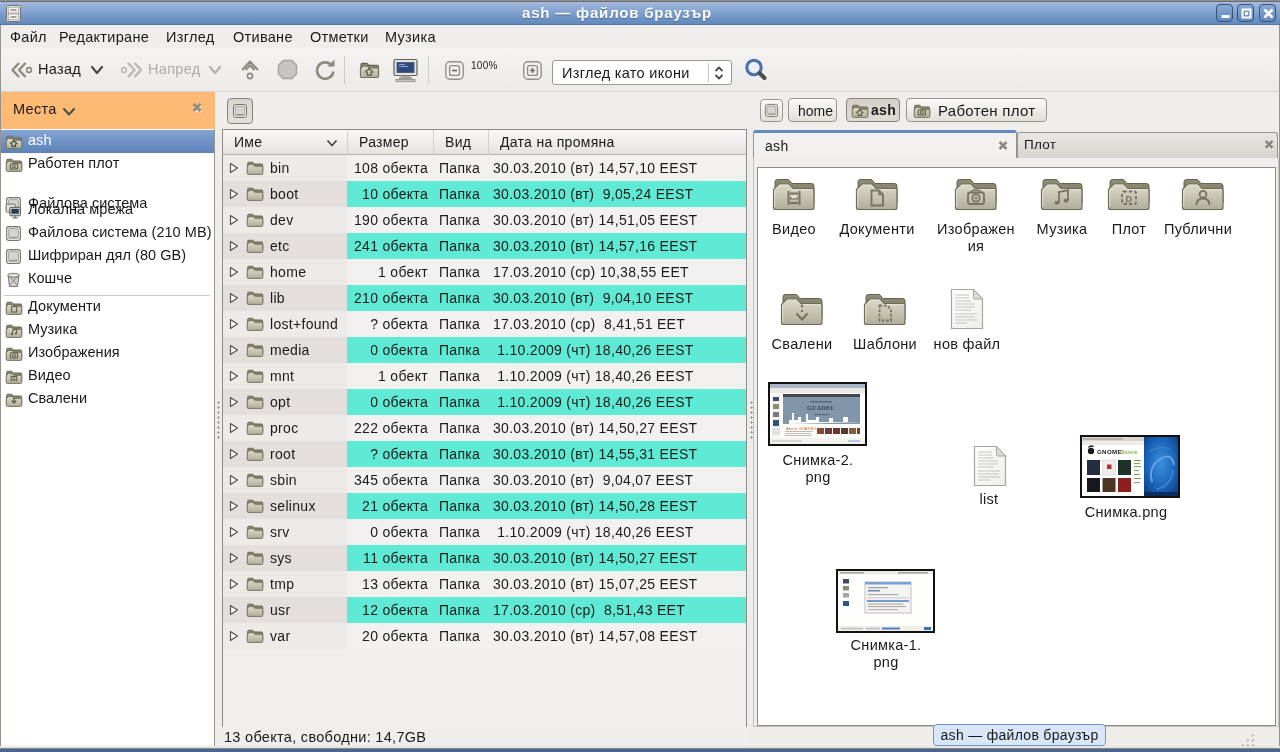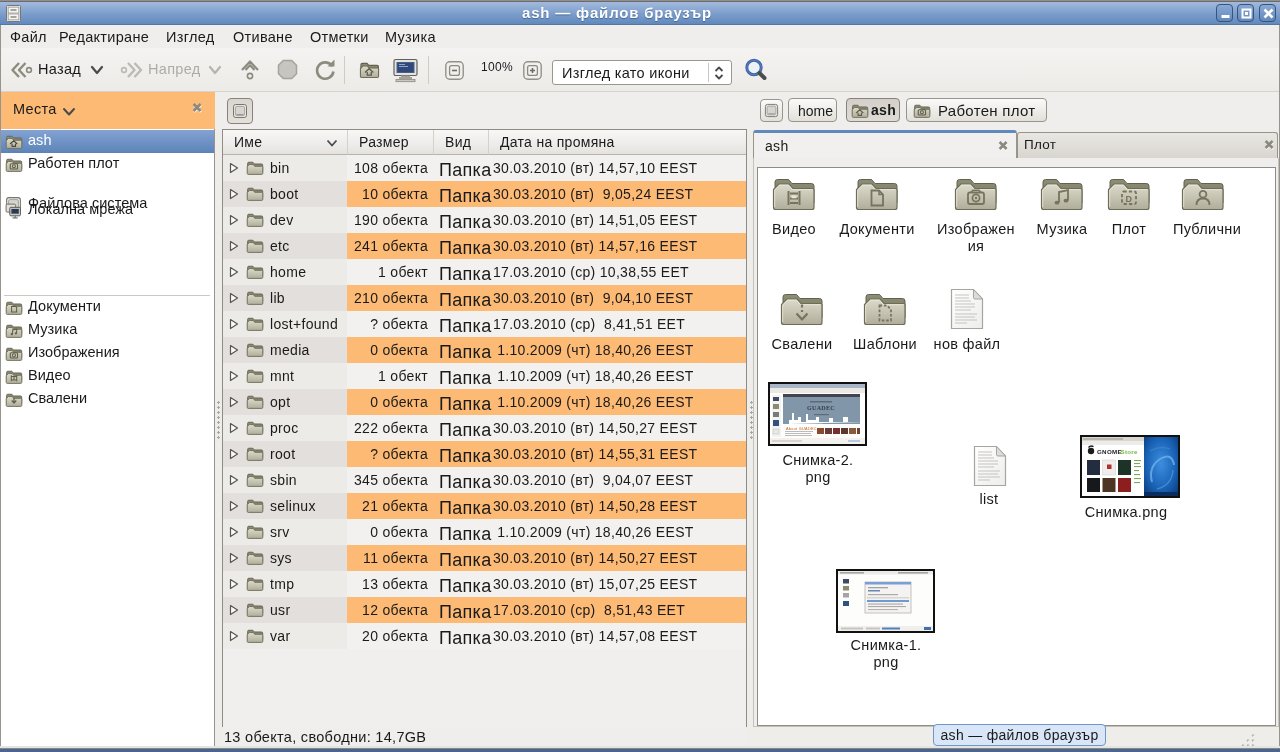--- a/index.html
+++ b/index.html
@@ -24,27 +24,27 @@
 #sidebar{left:1px;top:129px;width:214px;height:617px;background:#fff;border-right:1px solid #989590}
 .srow{left:0;width:213px;height:23px;font-size:14.5px}
 .srow .lbl{position:absolute;left:27px;top:2px;white-space:nowrap;letter-spacing:0.05px}
 .sico{position:absolute;left:4px;top:3px}
 #selrow{background:linear-gradient(#83a3d2,#5c83b8);color:#fff}
 
 #listpane{left:222px;top:129px;width:525px;height:690px;background:#f1efed;border:1px solid #8f8c86}
 .hcell{top:0;height:25px;background:linear-gradient(#f8f7f6,#eeecea 60%,#e5e2de);border-right:1px solid #d4d1cb;border-bottom:1px solid #b7b4ae;font-size:13.5px}
 .hcell span{position:absolute;left:11px;top:4px;font-size:14px}
 .lrow{left:0;width:523px;height:26px}
-.rA{background:#f2f1ef}.rB{background:#fdba74}
+.rA{background:#f2f1ef}.rB{background:#5eead4}
 .rA .c1{background:#edebe8}.rB .c1{background:#e2dfdc}
 .c1{position:absolute;left:0;top:0;width:124px;height:26px}
 .f16{position:absolute;left:23px;top:4px}
 .nm{position:absolute;left:47px;top:5px;font-size:14px;white-space:nowrap}
 .sz{position:absolute;left:125px;top:5px;width:80px;text-align:right;font-size:14px;white-space:nowrap}
-.tp{position:absolute;left:216px;top:5px;font-size:18px;white-space:nowrap}
+.tp{position:absolute;left:216px;top:5px;font-size:14px;white-space:nowrap}
 .dt{position:absolute;left:270px;top:5px;font-size:14px;white-space:nowrap}
 #liststatus{left:222px;top:727px;width:525px;height:19px;background:#f0eeec;font-size:14.5px}
 
 #tabash{left:753px;top:130px;width:264px;height:28px;background:#f1f0ee;border:1px solid #989489;border-bottom:none;border-top:3px solid #6189be;border-radius:3px 3px 0 0;font-size:14px}
 #tabplot{left:1017px;top:132px;width:261px;height:26px;background:linear-gradient(#e9e7e3,#d8d5cf);border:1px solid #989489;border-bottom:none;border-radius:3px 3px 0 0;font-size:13.5px}
 #iconview{left:757px;top:167px;width:519px;height:559px;background:#fff;border:1px solid #8f8c86}
 #nbframe{left:753px;top:158px;width:526px;height:569px;border:1px solid #c5c2bc;border-top:none;background:#f0eeec}
 .ilabel{position:absolute;text-align:center;font-size:14.5px;line-height:17px;white-space:pre-line}
 
 #tooltip{left:933px;top:724px;width:173px;height:22px;background:#d9e6f8;border:1px solid #7095c8;border-radius:4px;font-size:14px;text-align:center;line-height:20px}
@@ -174,21 +174,21 @@
       <path d="M7,6.5 l6,0 M7,8.5 l9,0" stroke="#8ea6cc" stroke-width="1.2"></path>
       <path d="M9,18 h9 M7,20 h13" stroke="#8a8880" stroke-width="1.6"></path>
       <rect x="4" y="21.5" width="19" height="2.2" fill="#c9c7c1" stroke="#8a8880" stroke-width="0.8"></rect>
     </svg>
 <div class="abs tsep" style="left:428px"></div>
 <svg class="abs" style="left:445px;top:13px" width="19" height="19">
       <rect x="0.8" y="0.8" width="17.4" height="17.4" rx="4" fill="#f1f0ed" stroke="#94918a" stroke-width="1.4"></rect>
       <rect x="4.6" y="4.6" width="9.8" height="9.8" rx="2" fill="none" stroke="#8d8a82" stroke-width="1.3"></rect>
       <path d="M7,9.5 h5" stroke="#6e6c64" stroke-width="1.6"></path>
     </svg>
-<span class="abs" style="left:481px;top:12px;font-size:12px">100%</span>
+<span class="abs" style="left:471px;top:12px;font-size:10px">100%</span>
 <svg class="abs" style="left:523px;top:13px" width="19" height="19">
       <rect x="0.8" y="0.8" width="17.4" height="17.4" rx="4" fill="#f1f0ed" stroke="#94918a" stroke-width="1.4"></rect>
       <rect x="4.6" y="4.6" width="9.8" height="9.8" rx="2" fill="none" stroke="#8d8a82" stroke-width="1.3"></rect>
       <path d="M7,9.5 h5 M9.5,7 v5" stroke="#6e6c64" stroke-width="1.6"></path>
     </svg>
 <div class="abs" style="left:552px;top:12px;width:180px;height:25px;background:#fff;border:1px solid #9a978e;border-radius:3px">
 <span class="abs" style="left:9px;top:4px;font-size:14.5px">Изглед като икони</span>
 <div class="abs" style="left:155px;top:2px;width:1px;height:19px;background:#c8c5bf"></div>
 <svg class="abs" style="left:160px;top:4px" width="12" height="16">
         <path d="M2.5,6 L6,2.5 L9.5,6" fill="none" stroke="#4a4a4a" stroke-width="1.8" stroke-linejoin="round"></path>
@@ -261,20 +261,38 @@
       <svg class="sico" width="17" height="17">
         <use href="#drive16"></use>
       </svg>
       <span class="lbl">Файлова система</span>
     </div>
 <div class="abs srow" style="top:70px">
       <svg class="sico" width="17" height="17">
         <use href="#net16"></use>
       </svg>
       <span class="lbl">Локална мрежа</span>
+    </div>
+<div class="abs srow" style="top:93px">
+      <svg class="sico" width="17" height="17">
+        <use href="#drive16"></use>
+      </svg>
+      <span class="lbl">Файлова система (210 MB)</span>
+    </div>
+<div class="abs srow" style="top:116px">
+      <svg class="sico" width="17" height="17">
+        <use href="#drive16"></use>
+      </svg>
+      <span class="lbl">Шифриран дял (80 GB)</span>
+    </div>
+<div class="abs srow" style="top:139px">
+      <svg class="sico" width="17" height="17">
+        <use href="#trash16"></use>
+      </svg>
+      <span class="lbl">Кошче</span>
     </div>
 <div class="abs" style="left:3px;top:166px;width:206px;height:1px;background:#ccc9c3"></div>
 <div class="abs srow" style="top:167px">
       <svg class="sico" width="18" height="17" viewBox="0 0 17.8 16">
         <use href="#fold16"></use>
         <path d="M6.5,7 h4 l1,1 v4.5 h-5 z" fill="none" stroke="#5e5e4c" stroke-width="1"></path>
       </svg>
       <span class="lbl">Документи</span>
     </div>
 <div class="abs srow" style="top:190px">
@@ -629,21 +647,21 @@
       <use href="#bigfolder"></use>
       <rect x="15" y="19.5" width="14" height="12.5" rx="1.5" fill="none" stroke="#76745f" stroke-width="1.8" stroke-dasharray="3.2,2.2"></rect>
       <text x="22" y="29.5" font-size="9" font-family="Liberation Sans" fill="#76745f" text-anchor="middle" font-weight="bold">D</text>
     </svg>
 <div class="abs ilabel" style="left:326px;top:53px;width:90px">Плот</div>
 <svg class="abs" style="left:423px;top:4px" width="44" height="40" viewBox="0 0 44 40">
       <use href="#bigfolder"></use>
       <circle cx="22" cy="22.2" r="3.4" fill="none" stroke="#76745f" stroke-width="1.8"></circle>
       <path d="M15.5,33 q0,-6.5 6.5,-6.5 q6.5,0 6.5,6.5" fill="none" stroke="#76745f" stroke-width="1.8"></path>
     </svg>
-<div class="abs ilabel" style="left:404px;top:53px;width:90px">Публични</div>
+<div class="abs ilabel" style="left:395px;top:53px;width:90px">Публични</div>
 <svg class="abs" style="left:22px;top:119px" width="44" height="40" viewBox="0 0 44 40">
       <use href="#bigfolder"></use>
       <path d="M22,17.5 v3 M22,23 v2" stroke="#76745f" stroke-width="2.2"></path>
       <path d="M16.5,26.5 l5.5,6 l5.5,-6" fill="none" stroke="#76745f" stroke-width="2.2" stroke-linejoin="round"></path>
     </svg>
 <div class="abs ilabel" style="left:-1px;top:168px;width:90px">Свалени</div>
 <svg class="abs" style="left:105px;top:119px" width="44" height="40" viewBox="0 0 44 40">
       <use href="#bigfolder"></use>
       <path d="M16.5,18.5 h7.5 l4,4 V33.5 h-11.5 z" fill="none" stroke="#76745f" stroke-width="1.8" stroke-dasharray="2.6,1.8"></path>
     </svg>

